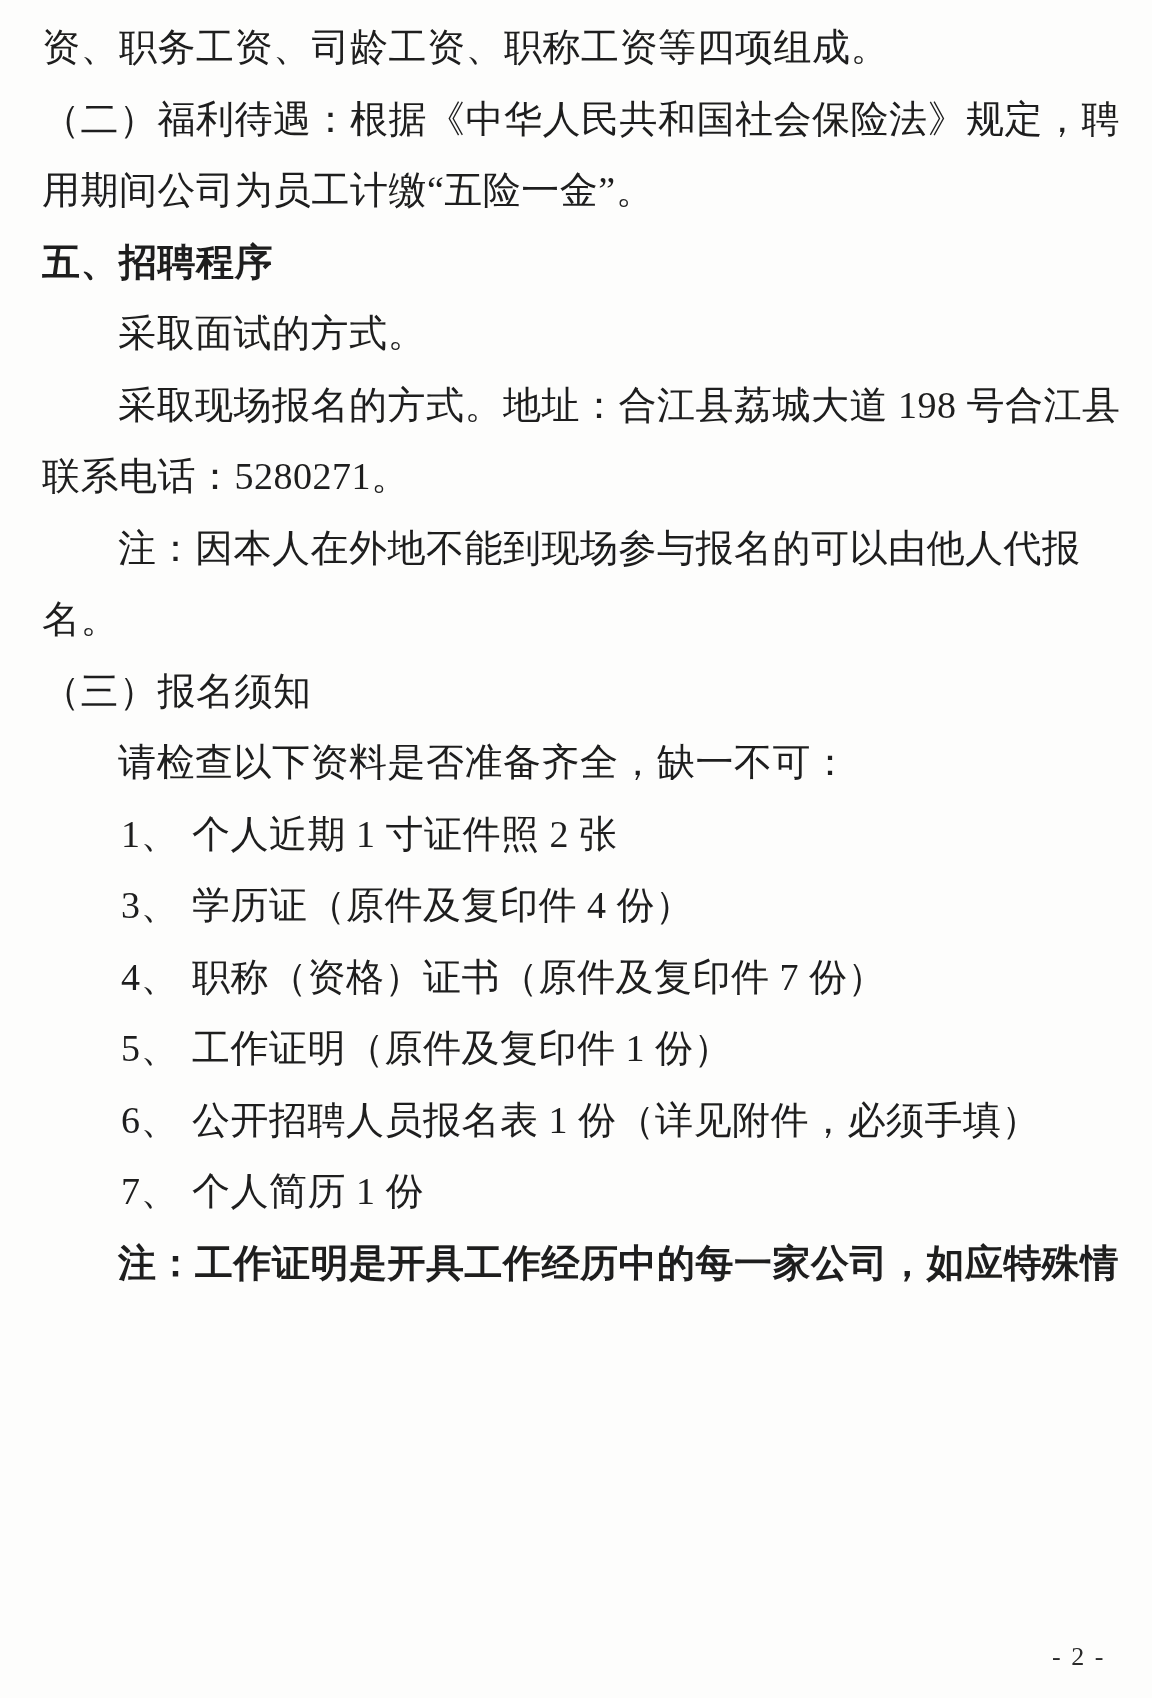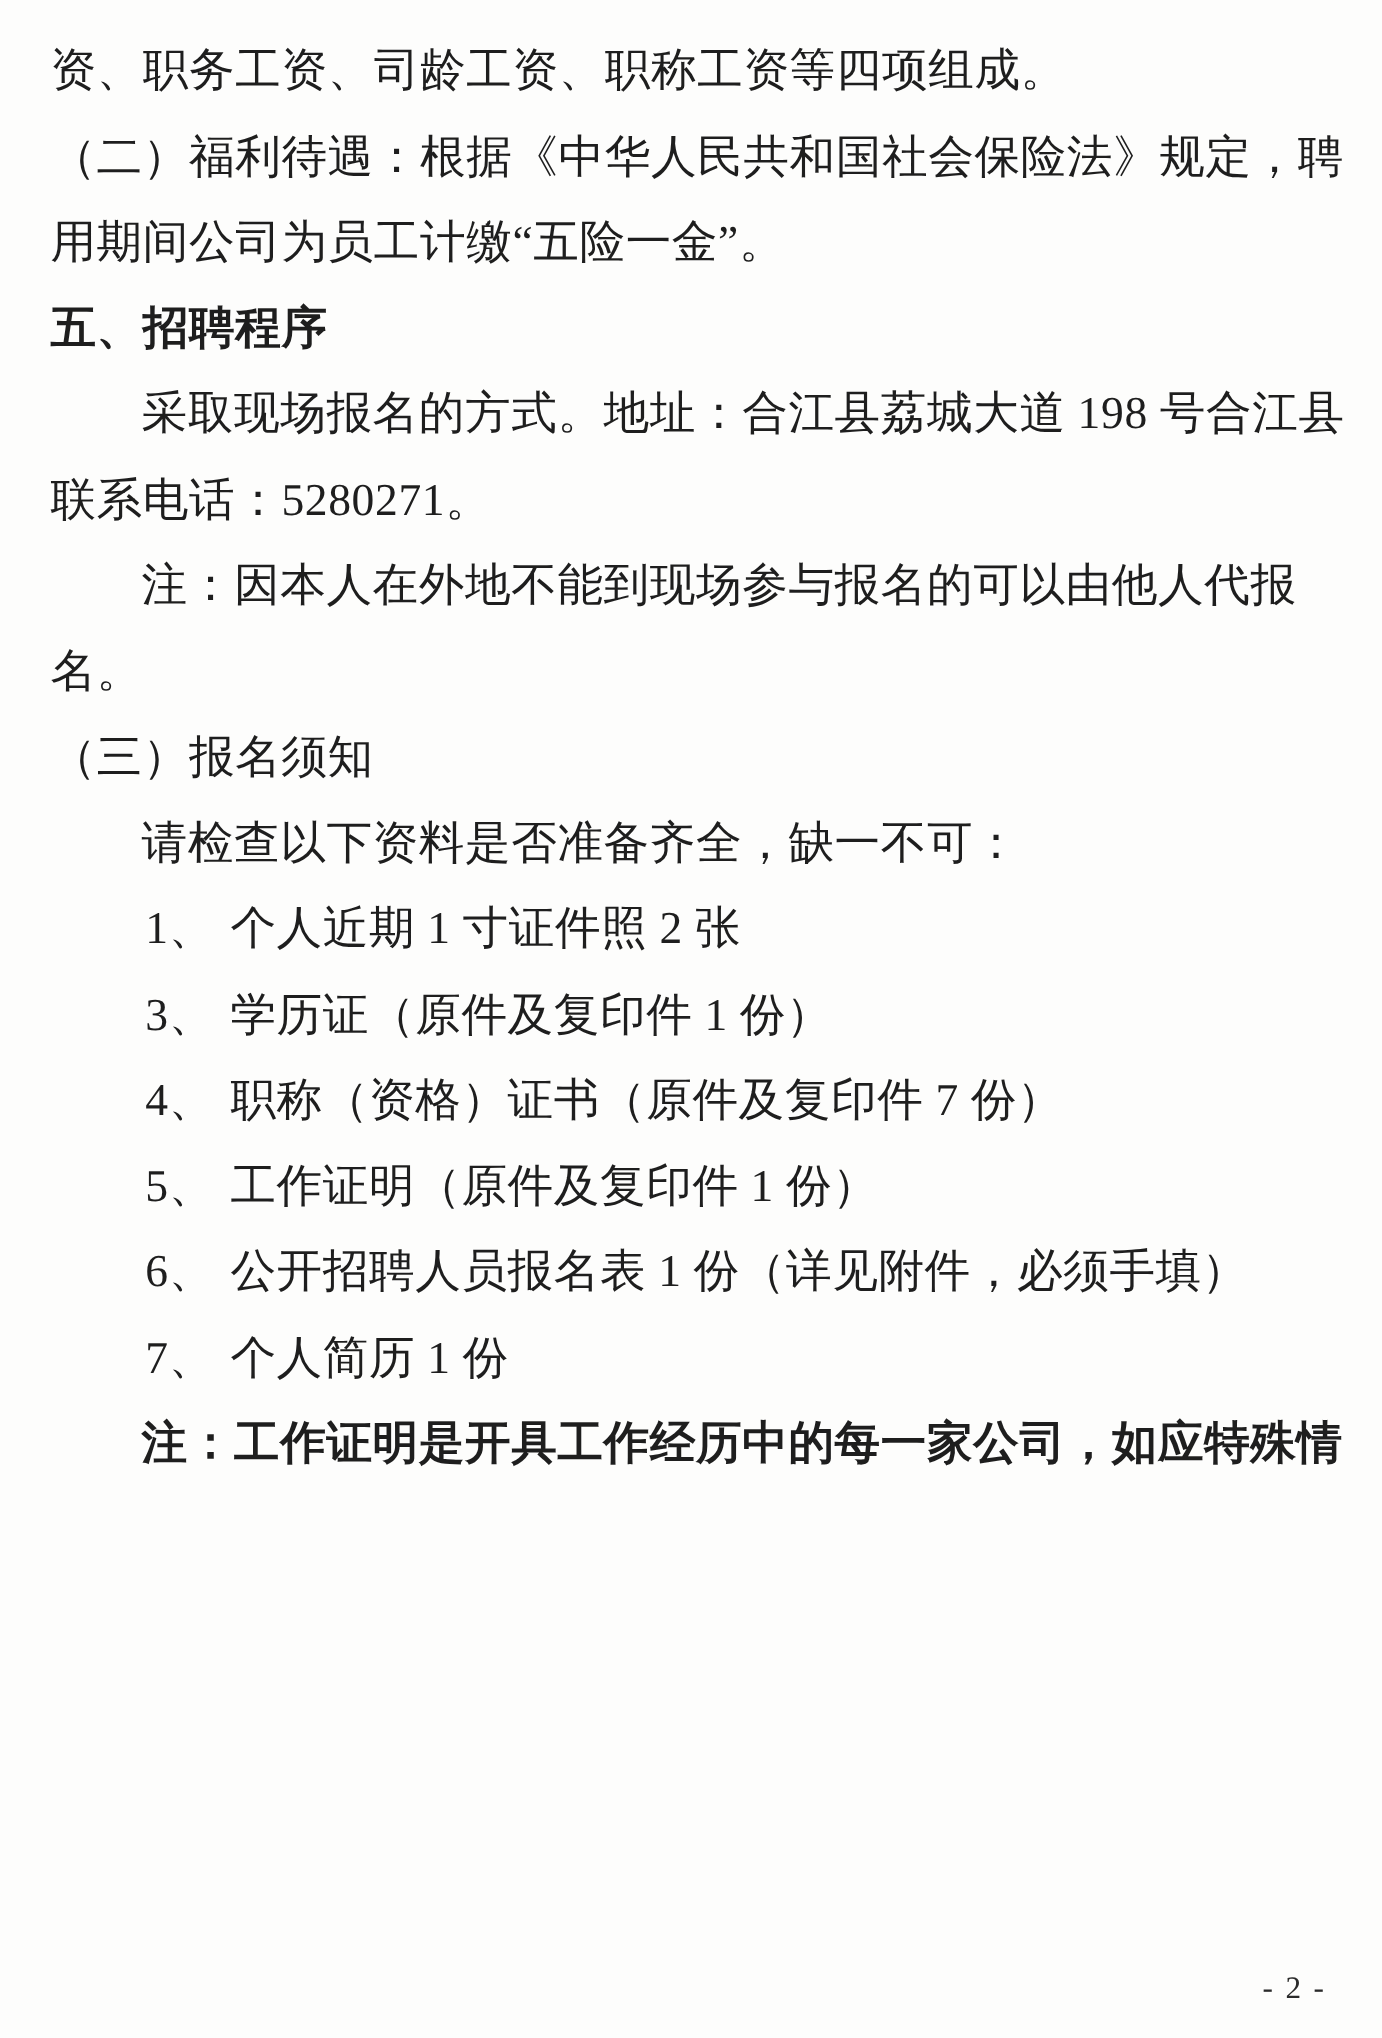--- a/index.html
+++ b/index.html
@@ -10,21 +10,21 @@
     width: 1152px;
     height: 1698px;
     position: relative;
     overflow: hidden;
     background: #fdfdfc;
     color: #1e1e1e;
     font-family: "Liberation Serif", "DejaVu Serif", serif;
   }
   .doc {
     position: absolute;
-    top: 24px;
+    top: 12px;
     left: 42px;
     width: 1070px;
   }
   .line {
     margin: 0;
     height: 71.5px;
     line-height: 71.5px;
     font-size: 38px;
     font-weight: 400;
     white-space: nowrap;
@@ -48,28 +48,29 @@
   }
 </style>
 </head>
 <body>
 
 <div class="doc">
   <p class="line">资、职务工资、司龄工资、职称工资等四项组成。</p>
   <p class="line">（二）福利待遇：根据《中华人民共和国社会保险法》规定，聘</p>
   <p class="line">用期间公司为员工计缴“五险一金”。</p>
   <p class="line bold">五、招聘程序</p>
+  <p class="line indent">采取面试的方式。</p>
   <p class="line indent">采取现场报名的方式。地址：合江县荔城大道 198 号合江县</p>
   <p class="line">联系电话：5280271。</p>
   <p class="line indent">注：因本人在外地不能到现场参与报名的可以由他人代报</p>
   <p class="line">名。</p>
   <p class="line">（三）报名须知</p>
   <p class="line indent">请检查以下资料是否准备齐全，缺一不可：</p>
   <p class="line list"><span class="num">1、</span><span>个人近期 1 寸证件照 2 张</span></p>
-  <p class="line list"><span class="num">3、</span><span>学历证（原件及复印件 1 份）</span></p>
+  <p class="line list"><span class="num">3、</span><span>学历证（原件及复印件 4 份）</span></p>
   <p class="line list"><span class="num">4、</span><span>职称（资格）证书（原件及复印件 7 份）</span></p>
   <p class="line list"><span class="num">5、</span><span>工作证明（原件及复印件 1 份）</span></p>
   <p class="line list"><span class="num">6、</span><span>公开招聘人员报名表 1 份（详见附件，必须手填）</span></p>
   <p class="line list"><span class="num">7、</span><span>个人简历 1 份</span></p>
   <p class="line indent bold">注：工作证明是开具工作经历中的每一家公司，如应特殊情</p>
 </div>
 
 <div class="pagenum">- 2 -</div>
 
 </body></html>

